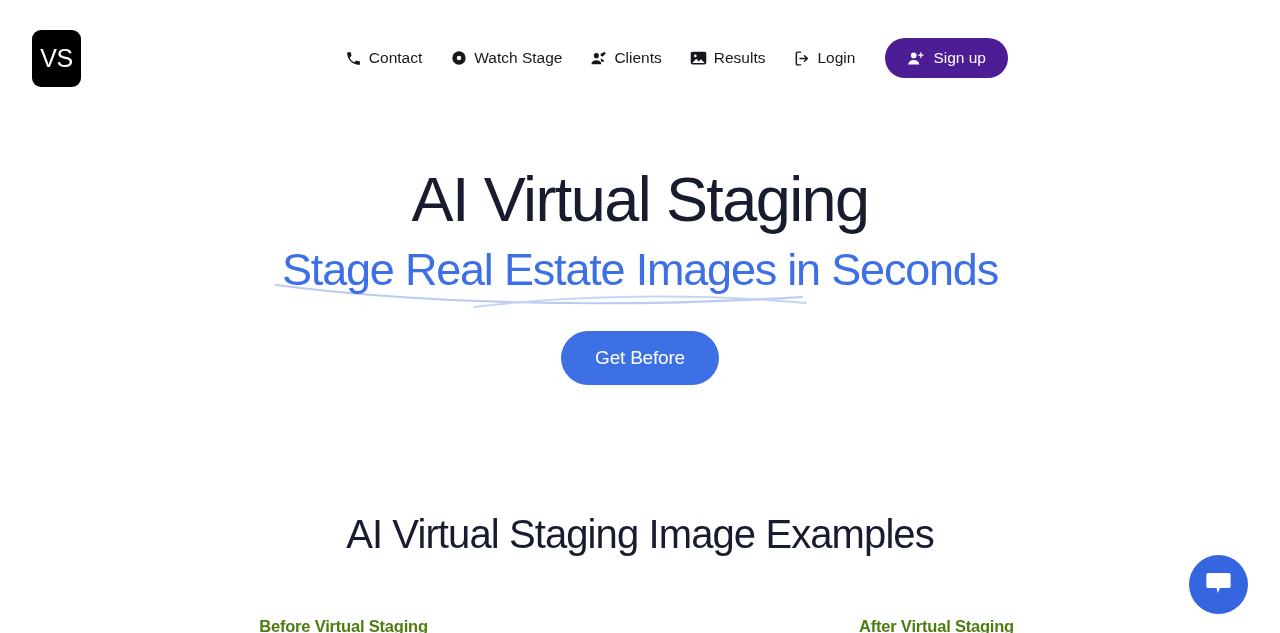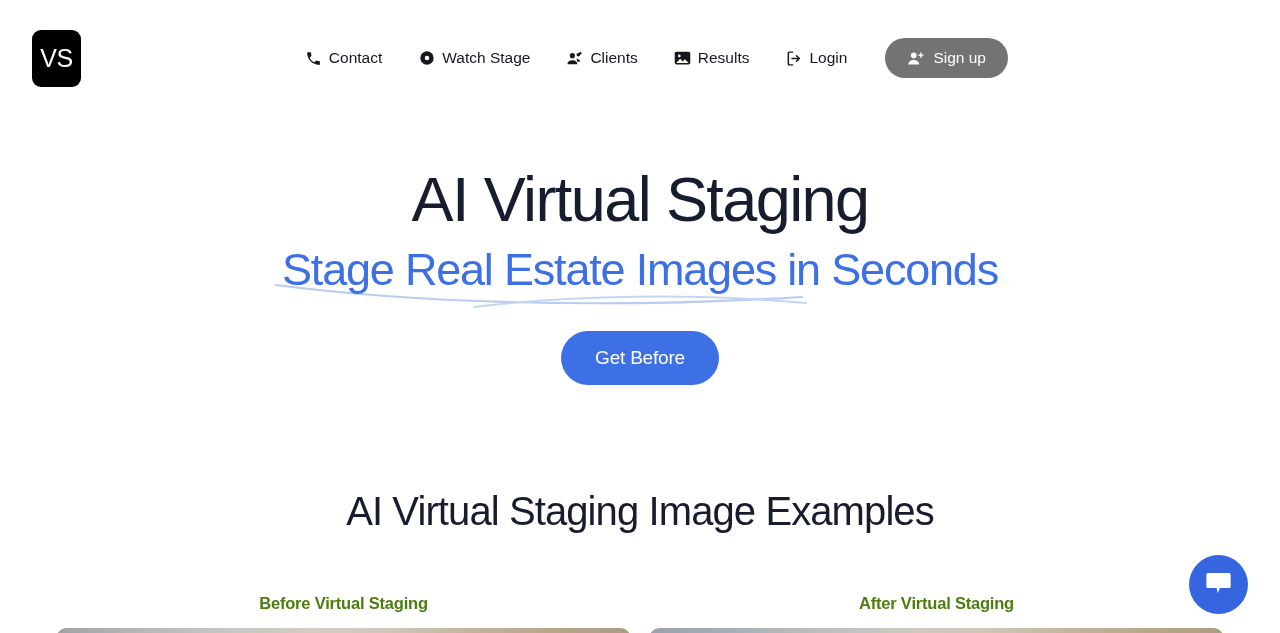--- a/index.html
+++ b/index.html
@@ -45,21 +45,21 @@
   .logo-text {
     color: #ffffff;
     font-size: 25px;
     font-weight: 500;
     letter-spacing: -0.5px;
     line-height: 1;
   }
 
   .nav {
     display: flex;
-    gap: 8px;
+    gap: 0px;
   }
 
   .nav-item {
     display: flex;
     align-items: center;
     gap: 7px;
     padding: 6px 14px;
     color: #16181d;
     font-size: 15.5px;
     font-weight: 500;
@@ -74,21 +74,21 @@
     width: 17px;
     height: 17px;
     flex: none;
   }
   .nav-icon svg { display: block; }
 
   .signup-btn {
     display: flex;
     align-items: center;
     gap: 9px;
-    background: #737373;
+    background: #4c1d95;
     color: #ffffff;
     font-size: 15.5px;
     font-weight: 500;
     padding: 11px 22px;
     border-radius: 999px;
     border: none;
     cursor: pointer;
     margin-left: 16px;
     font-family: "Liberation Sans", sans-serif;
     white-space: nowrap;
@@ -188,21 +188,21 @@
     width: 0; height: 0;
     border-left: 17px solid #3d6fe5;
     border-top: 10px solid transparent;
     border-bottom: 10px solid transparent;
     flex: none;
   }
 
   
   .examples {
     position: absolute;
-    top: 487px;
+    top: 510px;
     left: 0;
     width: 1280px;
     text-align: center;
   }
 
   .examples-title {
     font-size: 40px;
     font-weight: 400;
     color: #171c2e;
     letter-spacing: -0.9px;

